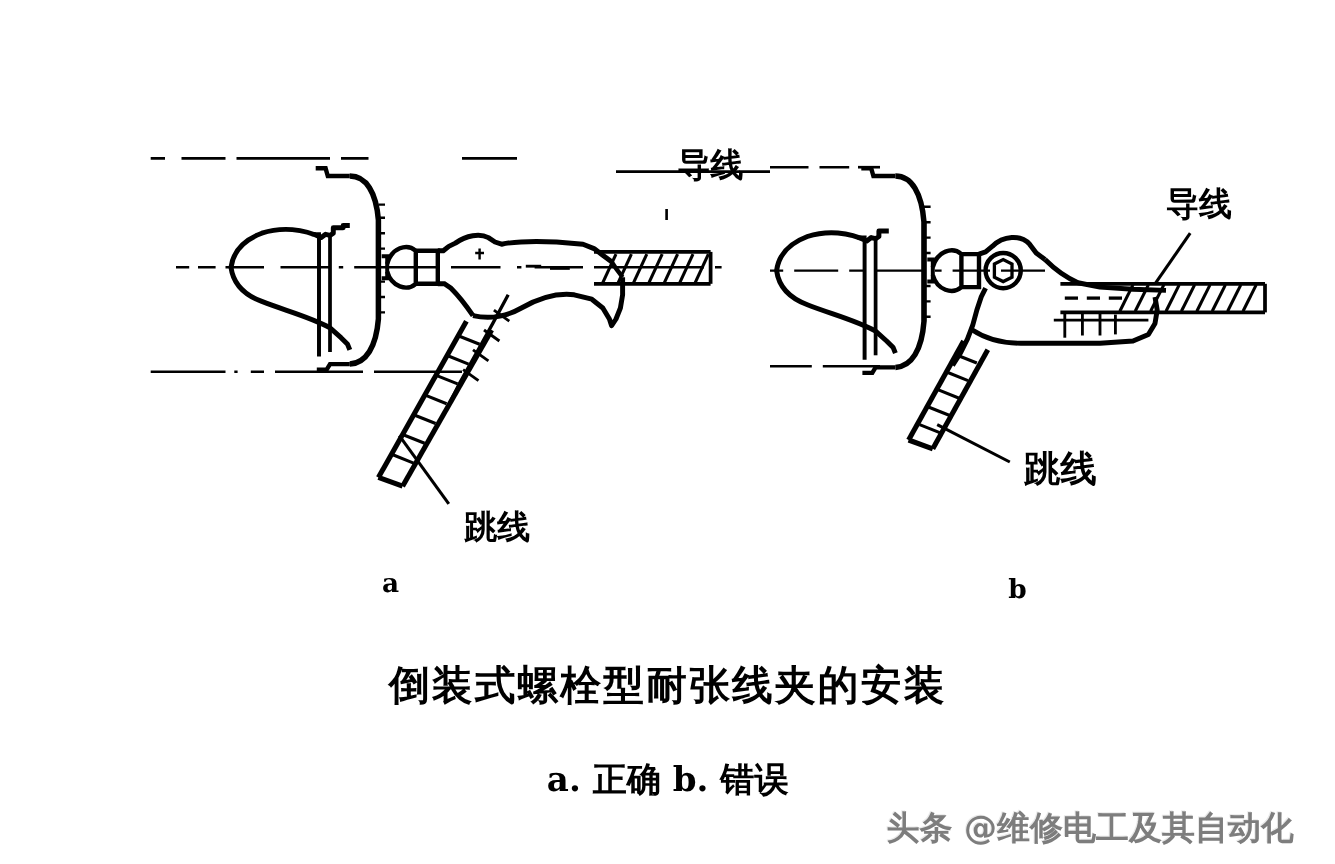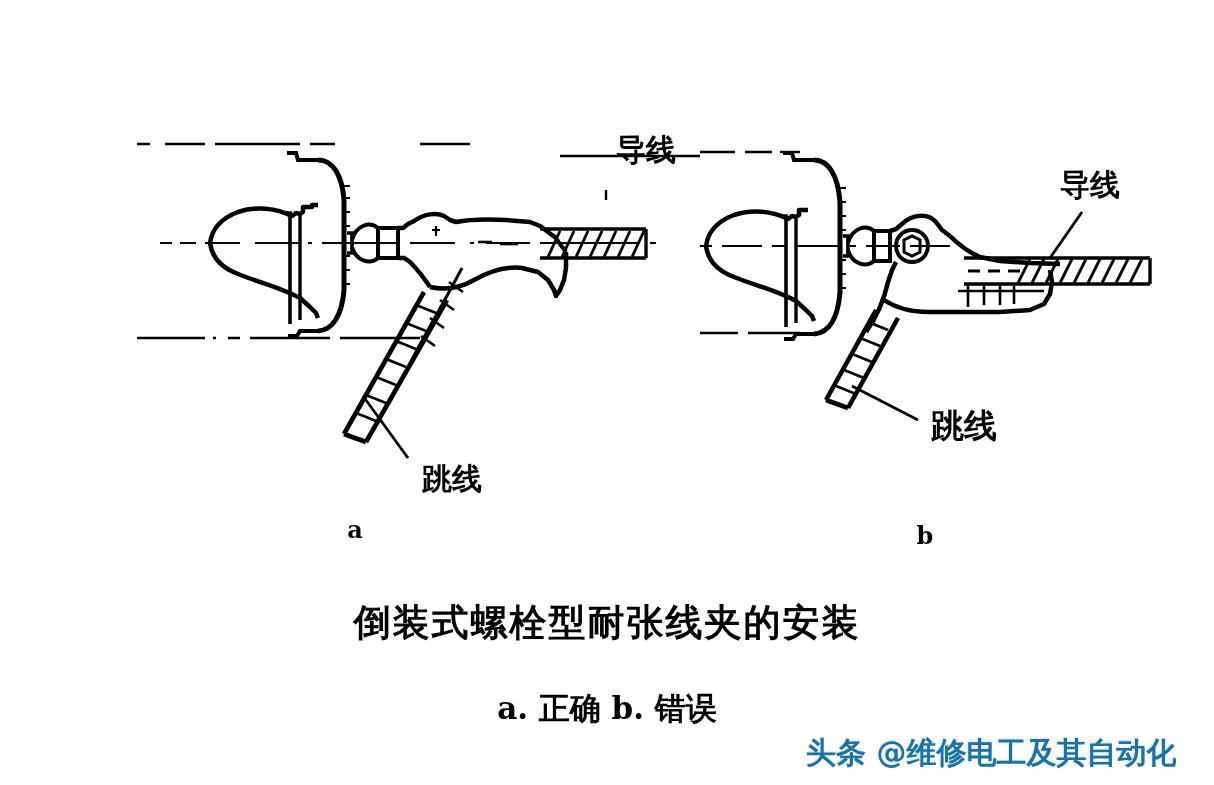--- a/index.html
+++ b/index.html
@@ -47,21 +47,21 @@
     font-size: 31px;
     font-weight: bold;
     font-family: "DejaVu Serif", "Liberation Serif", serif;
   }
   #watermark {
     position: absolute;
     left: 806px;
     top: 733px;
     font-size: 30px;
     font-weight: bold;
-    color: #0369a1;
+    color: #737373;
     white-space: nowrap;
     font-family: "DejaVu Sans", "Liberation Sans", sans-serif;
     text-shadow: 1px 1px 0 #ffffff, -1px -1px 0 #e8e8e8;
     opacity: 0.92;
   }
   .svg-label {
     font-family: "DejaVu Sans", "Liberation Sans", sans-serif;
     font-weight: bold;
     fill: #000000;
   }

